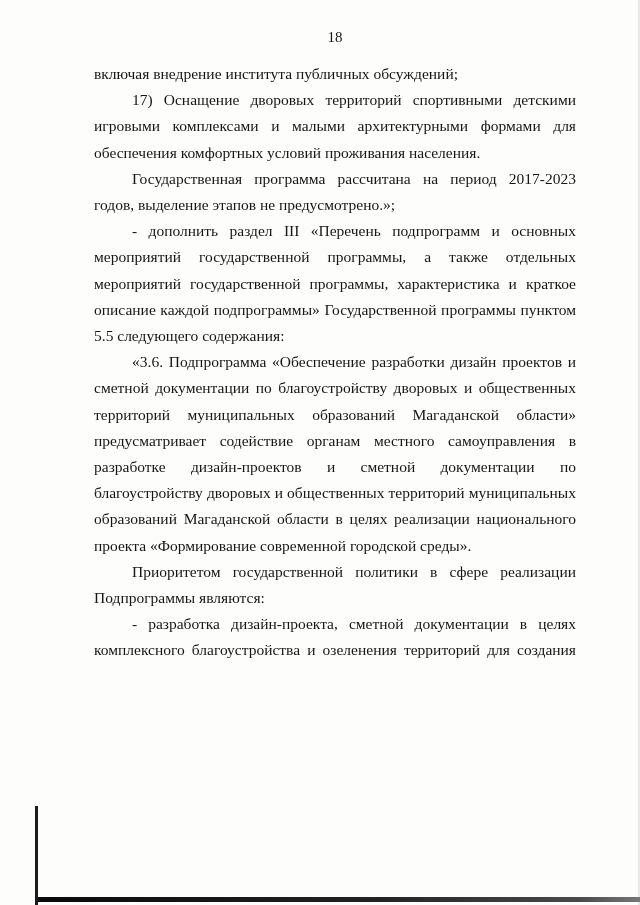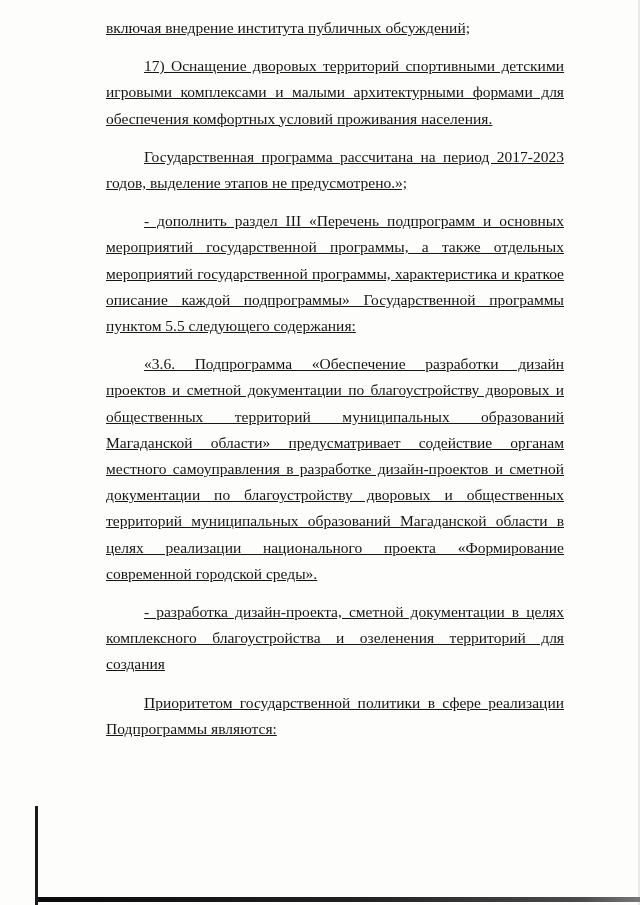--- a/index.html
+++ b/index.html
@@ -28,23 +28,22 @@
     line-height: 17px;
   }
   .content {
     margin: 15px 0 0 94px;
     width: 482px;
     font-size: 15.5px;
     line-height: 26.2px;
     text-align: justify;
   }
   .para {
-    margin: 12px;
+    margin: 0;
     text-indent: 38px;
-    text-decoration: underline;
   }
   .para.no-indent {
     text-indent: 0;
   }
   .para.continued {
     text-align-last: justify;
   }
   
   .artifact-vline {
     position: absolute;
@@ -69,28 +68,29 @@
     width: 2px;
     height: 100%;
     background: #e9e9e7;
   }
 </style>
 </head>
 <body>
 
 <div class="page">
 
+  <div class="page-number">18</div>
 
   <article class="content">
     <p class="para no-indent">включая внедрение института публичных обсуждений;</p>
     <p class="para">17) Оснащение дворовых территорий спортивными детскими игровыми комплексами и малыми архитектурными формами для обеспечения комфортных условий проживания населения.</p>
     <p class="para">Государственная программа рассчитана на период 2017-2023 годов, выделение этапов не предусмотрено.»;</p>
     <p class="para">- дополнить раздел III «Перечень подпрограмм и основных мероприятий государственной программы, а также отдельных мероприятий государственной программы, характеристика и краткое описание каждой подпрограммы» Государственной программы пунктом 5.5 следующего содержания:</p>
     <p class="para">«3.6. Подпрограмма «Обеспечение разработки дизайн проектов и сметной документации по благоустройству дворовых и общественных территорий муниципальных образований Магаданской области» предусматривает содействие органам местного самоуправления в разработке дизайн-проектов и сметной документации по благоустройству дворовых и общественных территорий муниципальных образований Магаданской области в целях реализации национального проекта «Формирование современной городской среды».</p>
+    <p class="para">Приоритетом государственной политики в сфере реализации Подпрограммы являются:</p>
     <p class="para continued">- разработка дизайн-проекта, сметной документации в целях комплексного благоустройства и озеленения территорий для создания</p>
-    <p class="para">Приоритетом государственной политики в сфере реализации Подпрограммы являются:</p>
   </article>
 
   <div class="artifact-right-edge"></div>
   <div class="artifact-vline"></div>
   <div class="artifact-hline"></div>
 
 </div>
 
 </body></html>

